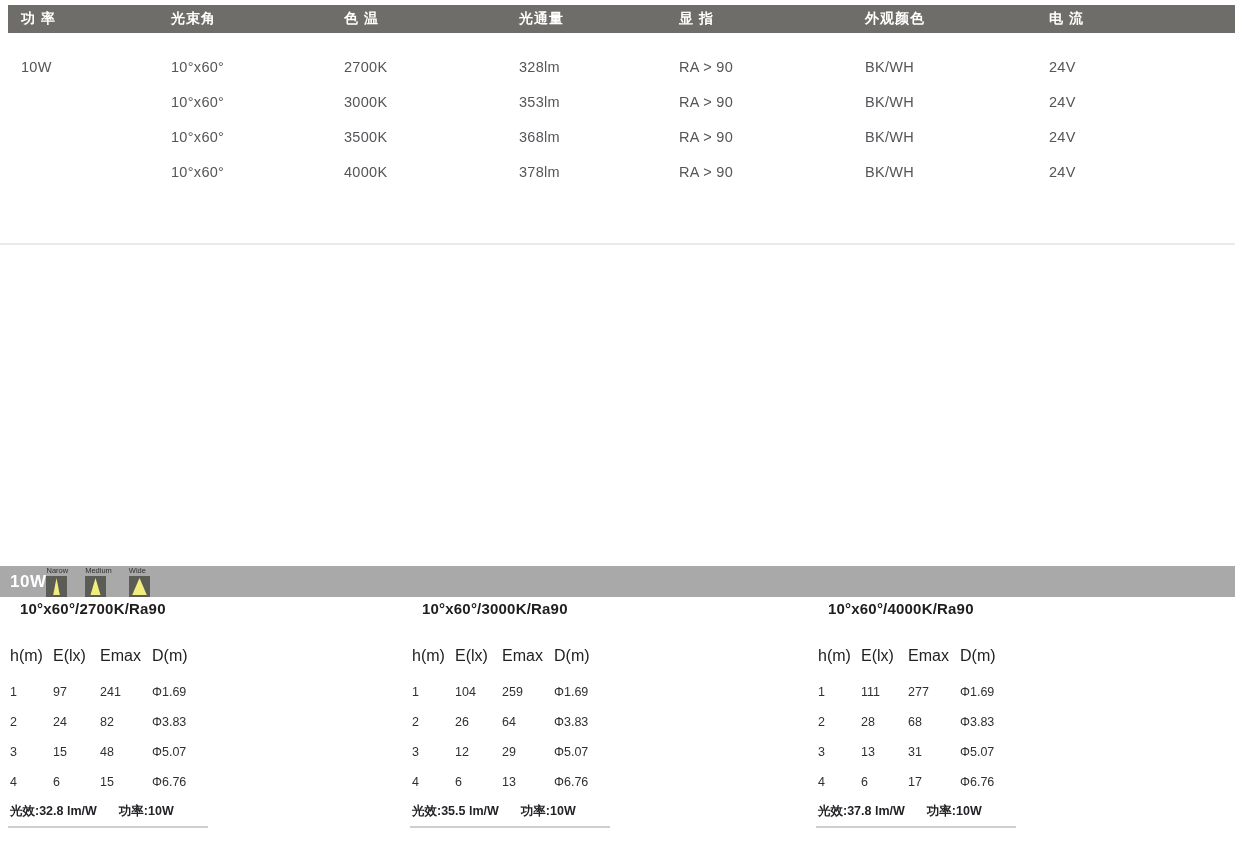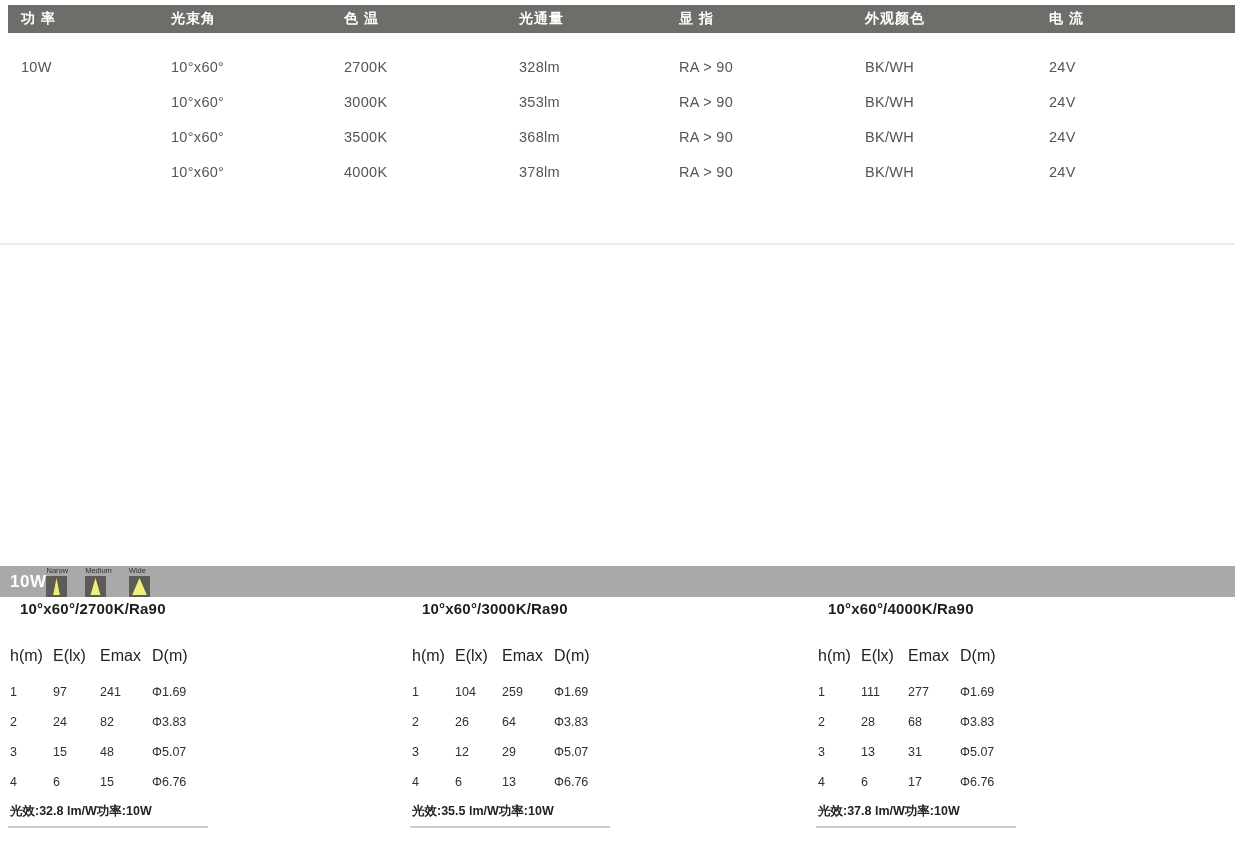--- a/index.html
+++ b/index.html
@@ -73,21 +73,21 @@
     display:grid;grid-template-columns:43px 47px 52px 1fr;
     padding-left:2px;
     height:30px;align-items:end;
     font-size:12.5px;color:#303034;
   }
   .pt-rows{margin-top:4px;}
   .pt-footer{
     margin-top:14px;padding-left:2px;padding-bottom:6px;
     border-bottom:2px solid #cfcfcf;
     font-size:12.5px;font-weight:700;color:#242428;
-    display:flex;white-space:nowrap;
+    display:flex;gap:22px;white-space:nowrap;
   }
 </style>
 </head>
 <body>
 
 <div class="page">
 
   <div class="spec-header-bar">
     <span>功 率</span>
     <span>光束角</span>

